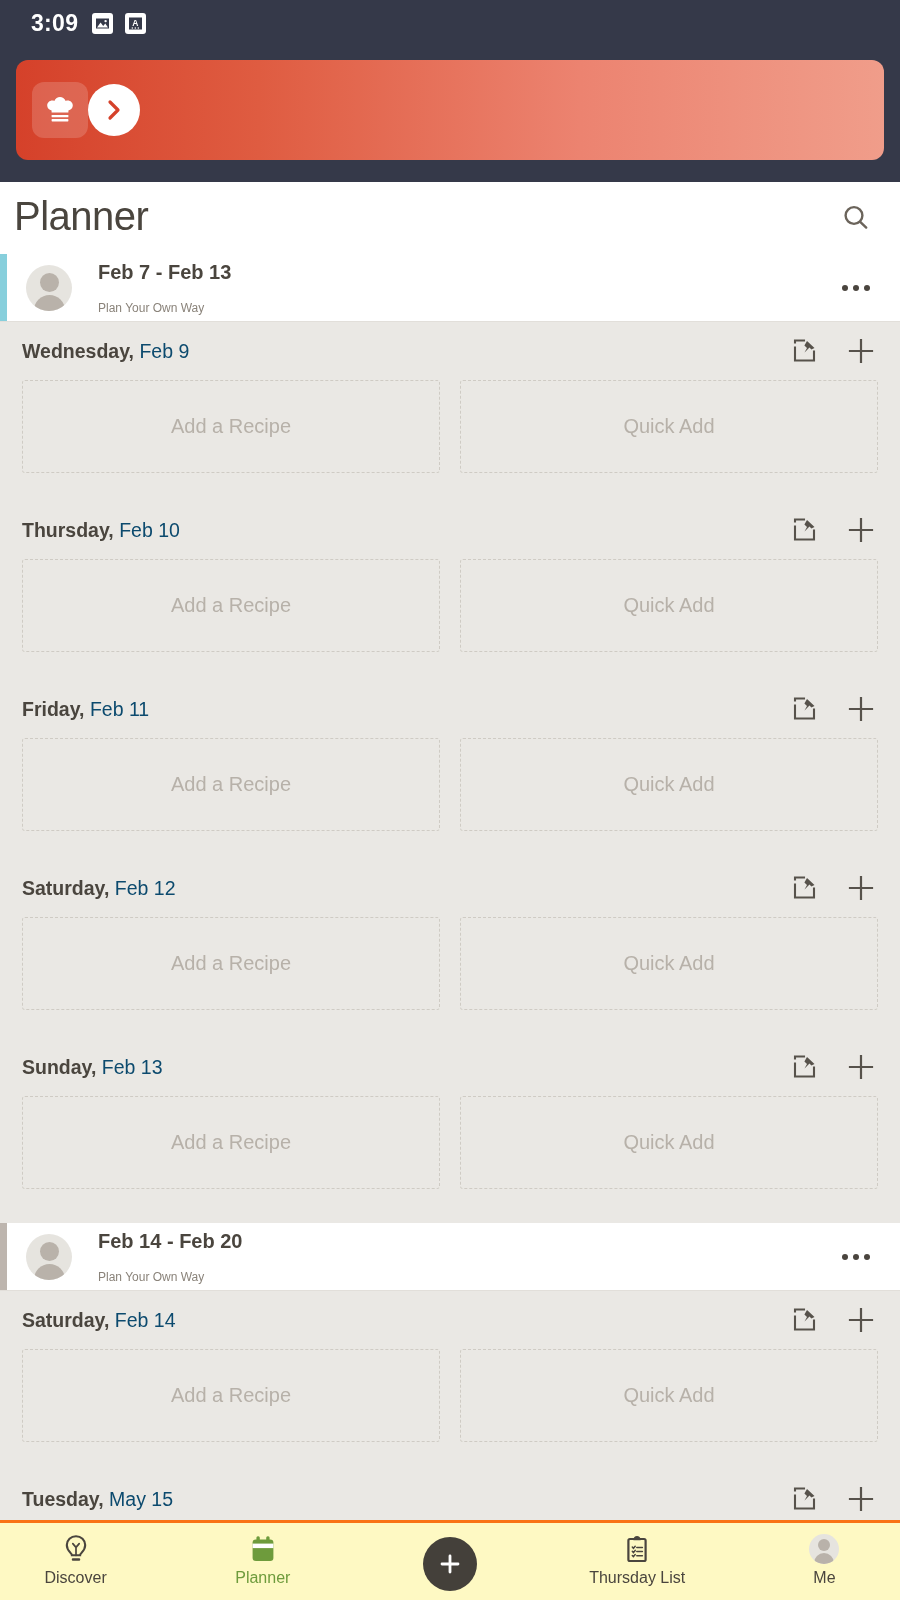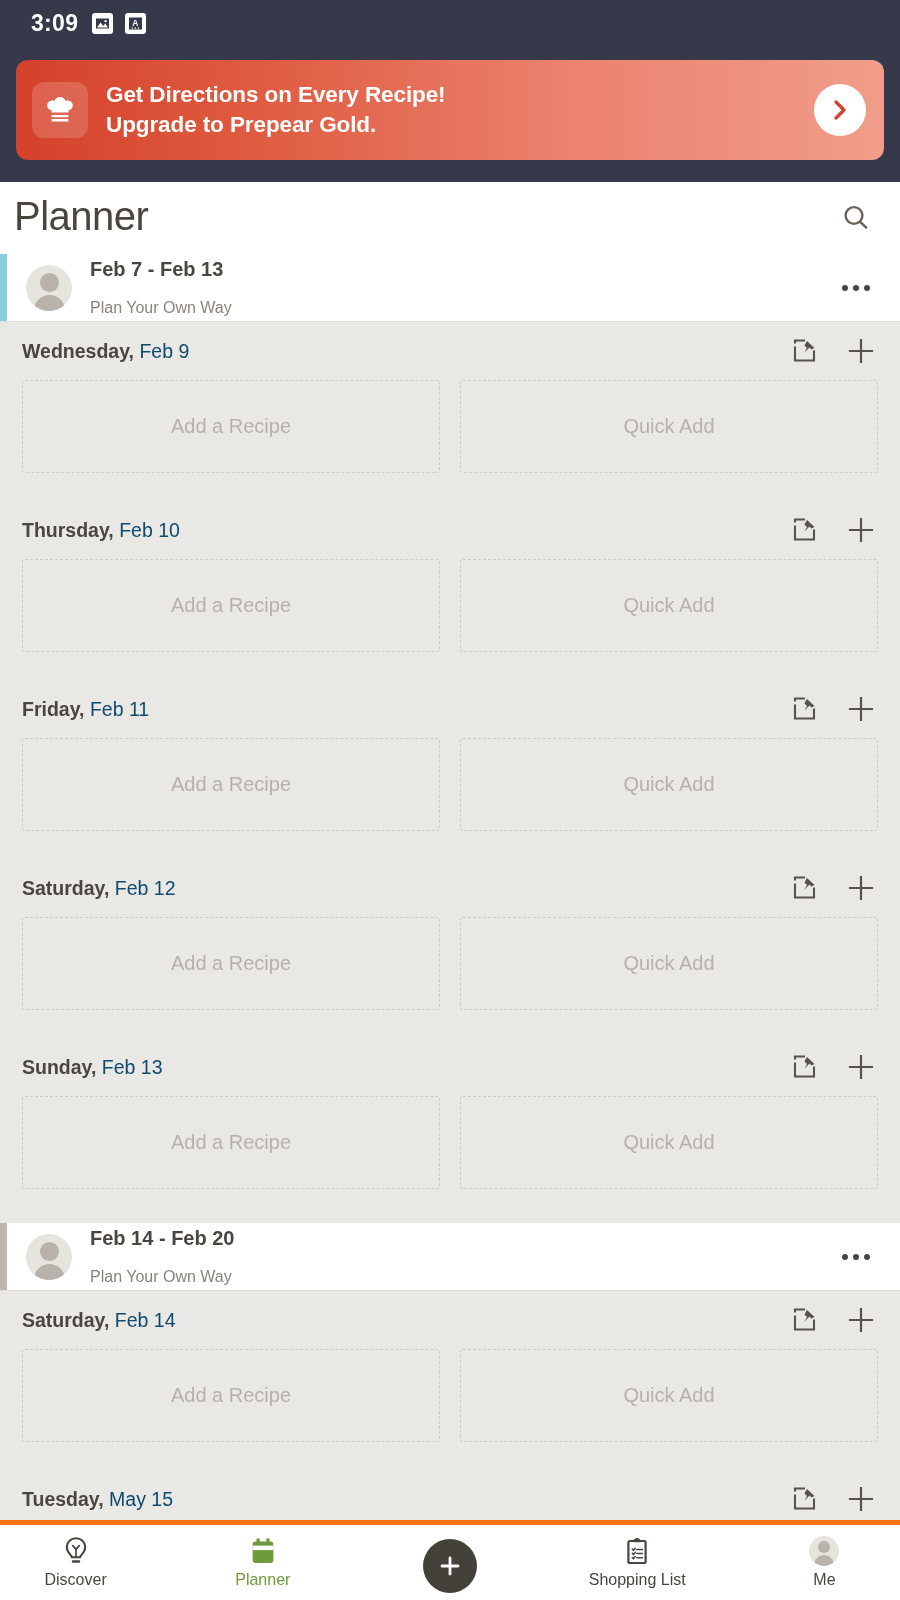--- a/index.html
+++ b/index.html
@@ -111,20 +111,21 @@
   
   .week-head {
     background:#FFFFFF;
     height:68px;
     display:flex;
     align-items:center;
     padding-left:12px;
     padding-right:20px;
     position:relative;
     border-bottom:1px solid #E2DFDA;
+    gap:8px;
   }
   .week-stripe {
     position:absolute;
     left:0; top:0; bottom:0;
     width:7px;
   }
   .avatar {
     width:46px; height:46px;
     border-radius:50%;
     background:#E6E4DF;
@@ -148,21 +149,21 @@
     left:7.5px; top:30px;
   }
   .week-meta { margin-left:18px; flex:1 1 auto; }
   .week-range {
     font-size:20px;
     font-weight:bold;
     color:#4A453E;
     line-height:1.35;
   }
   .week-sub {
-    font-size:16px;
+    font-size:12px;
     color:#8A837A;
     line-height:1.4;
     margin-top:14px;
   }
   .dots-btn {
     width:48px; height:44px;
     display:flex; align-items:center; justify-content:center;
     gap:5px;
   }
   .dot { width:6px; height:6px; border-radius:50%; background:#4A453E; }
@@ -200,24 +201,24 @@
     display:flex; align-items:center; justify-content:center;
     color:#B7B1A9;
     font-size:20px;
   }
 
   
   .bottomnav {
     position:absolute;
     left:0; right:0; bottom:0;
     height:80px;
-    background:#ffffff;
+    background:#fef9c3;
     display:flex;
     align-items:flex-start;
-    border-top:5px solid #f97316;
+    border-top:3px solid #f97316;
     gap:36px;
   }
   .nav-item {
     flex:1 1 0;
     display:flex;
     flex-direction:column;
     align-items:center;
     padding-top:9px;
   }
   .nav-ico { height:34px; display:flex; align-items:center; justify-content:center; }
@@ -277,24 +278,20 @@
     </div>
   </div>
 
   <div class="promo">
     <div class="promo-iconbox">
       <svg width="34" height="30" viewBox="0 0 34 30">
         <path d="M8.6 15.4c-2.5-.4-4.4-2.4-4.4-4.9 0-2.7 2.3-5 5.1-5 .7 0 1.4.1 2 .4C12.5 3.5 14.6 2 17 2s4.5 1.5 5.7 3.9c.6-.3 1.3-.4 2-.4 2.8 0 5.1 2.3 5.1 5 0 2.5-1.9 4.5-4.4 4.9v2.1H8.6v-2.1z" fill="#FFFFFF"></path>
         <rect x="8.6" y="20" width="16.8" height="2.3" rx="0.6" fill="#FFFFFF"></rect>
         <rect x="8.6" y="24.1" width="16.8" height="2.3" rx="0.6" fill="#FFFFFF"></rect>
       </svg>
-    </div>
-    <div class="promo-text">
-      <div class="promo-l1">Get Directions on Every Recipe!</div>
-      <div class="promo-l2">Upgrade to Prepear Gold.</div>
     </div>
     <div class="promo-arrow">
       <svg width="20" height="24" viewBox="0 0 20 24">
           <path d="M6 4 L14 12 L6 20" stroke="#D5412A" stroke-width="3.2" fill="none" stroke-linecap="round" stroke-linejoin="round"></path>
         </svg>
     </div>
   </div>
 </div>
 
 <div class="titlebar">
@@ -540,21 +537,21 @@
     <div class="nav-ico">
       <svg width="30" height="32" viewBox="0 0 30 32">
           <rect x="6.4" y="6" width="17.2" height="22" rx="1.6" stroke="#4A453E" stroke-width="2.2" fill="none"></rect>
           <path d="M11.4 7.2 C11.4 4.4 13 3 15 3 C17 3 18.6 4.4 18.6 7.2 Z" fill="#4A453E"></path>
           <path d="M10.3 14.1 L11.4 15.3 L13.2 13.2" stroke="#4A453E" stroke-width="1.5" fill="none" stroke-linecap="round"></path>
           <path d="M10.3 18.3 L11.4 19.5 L13.2 17.4" stroke="#4A453E" stroke-width="1.5" fill="none" stroke-linecap="round"></path>
           <path d="M10.3 22.5 L11.4 23.7 L13.2 21.6" stroke="#4A453E" stroke-width="1.5" fill="none" stroke-linecap="round"></path>
           <path d="M14.8 14.4 L20.4 14.4 M14.8 18.6 L20.4 18.6 M14.8 22.8 L20.4 22.8" stroke="#4A453E" stroke-width="1.5" stroke-linecap="round"></path>
         </svg>
     </div>
-    <div class="nav-lbl">Shopping List</div>
+    <div class="nav-lbl">Thursday List</div>
   </div>
 
   <div class="nav-item">
     <div class="nav-ico">
       <div class="nav-avatar">
           <div class="h"></div>
           <div class="b"></div>
         </div>
     </div>
     <div class="nav-lbl">Me</div>

